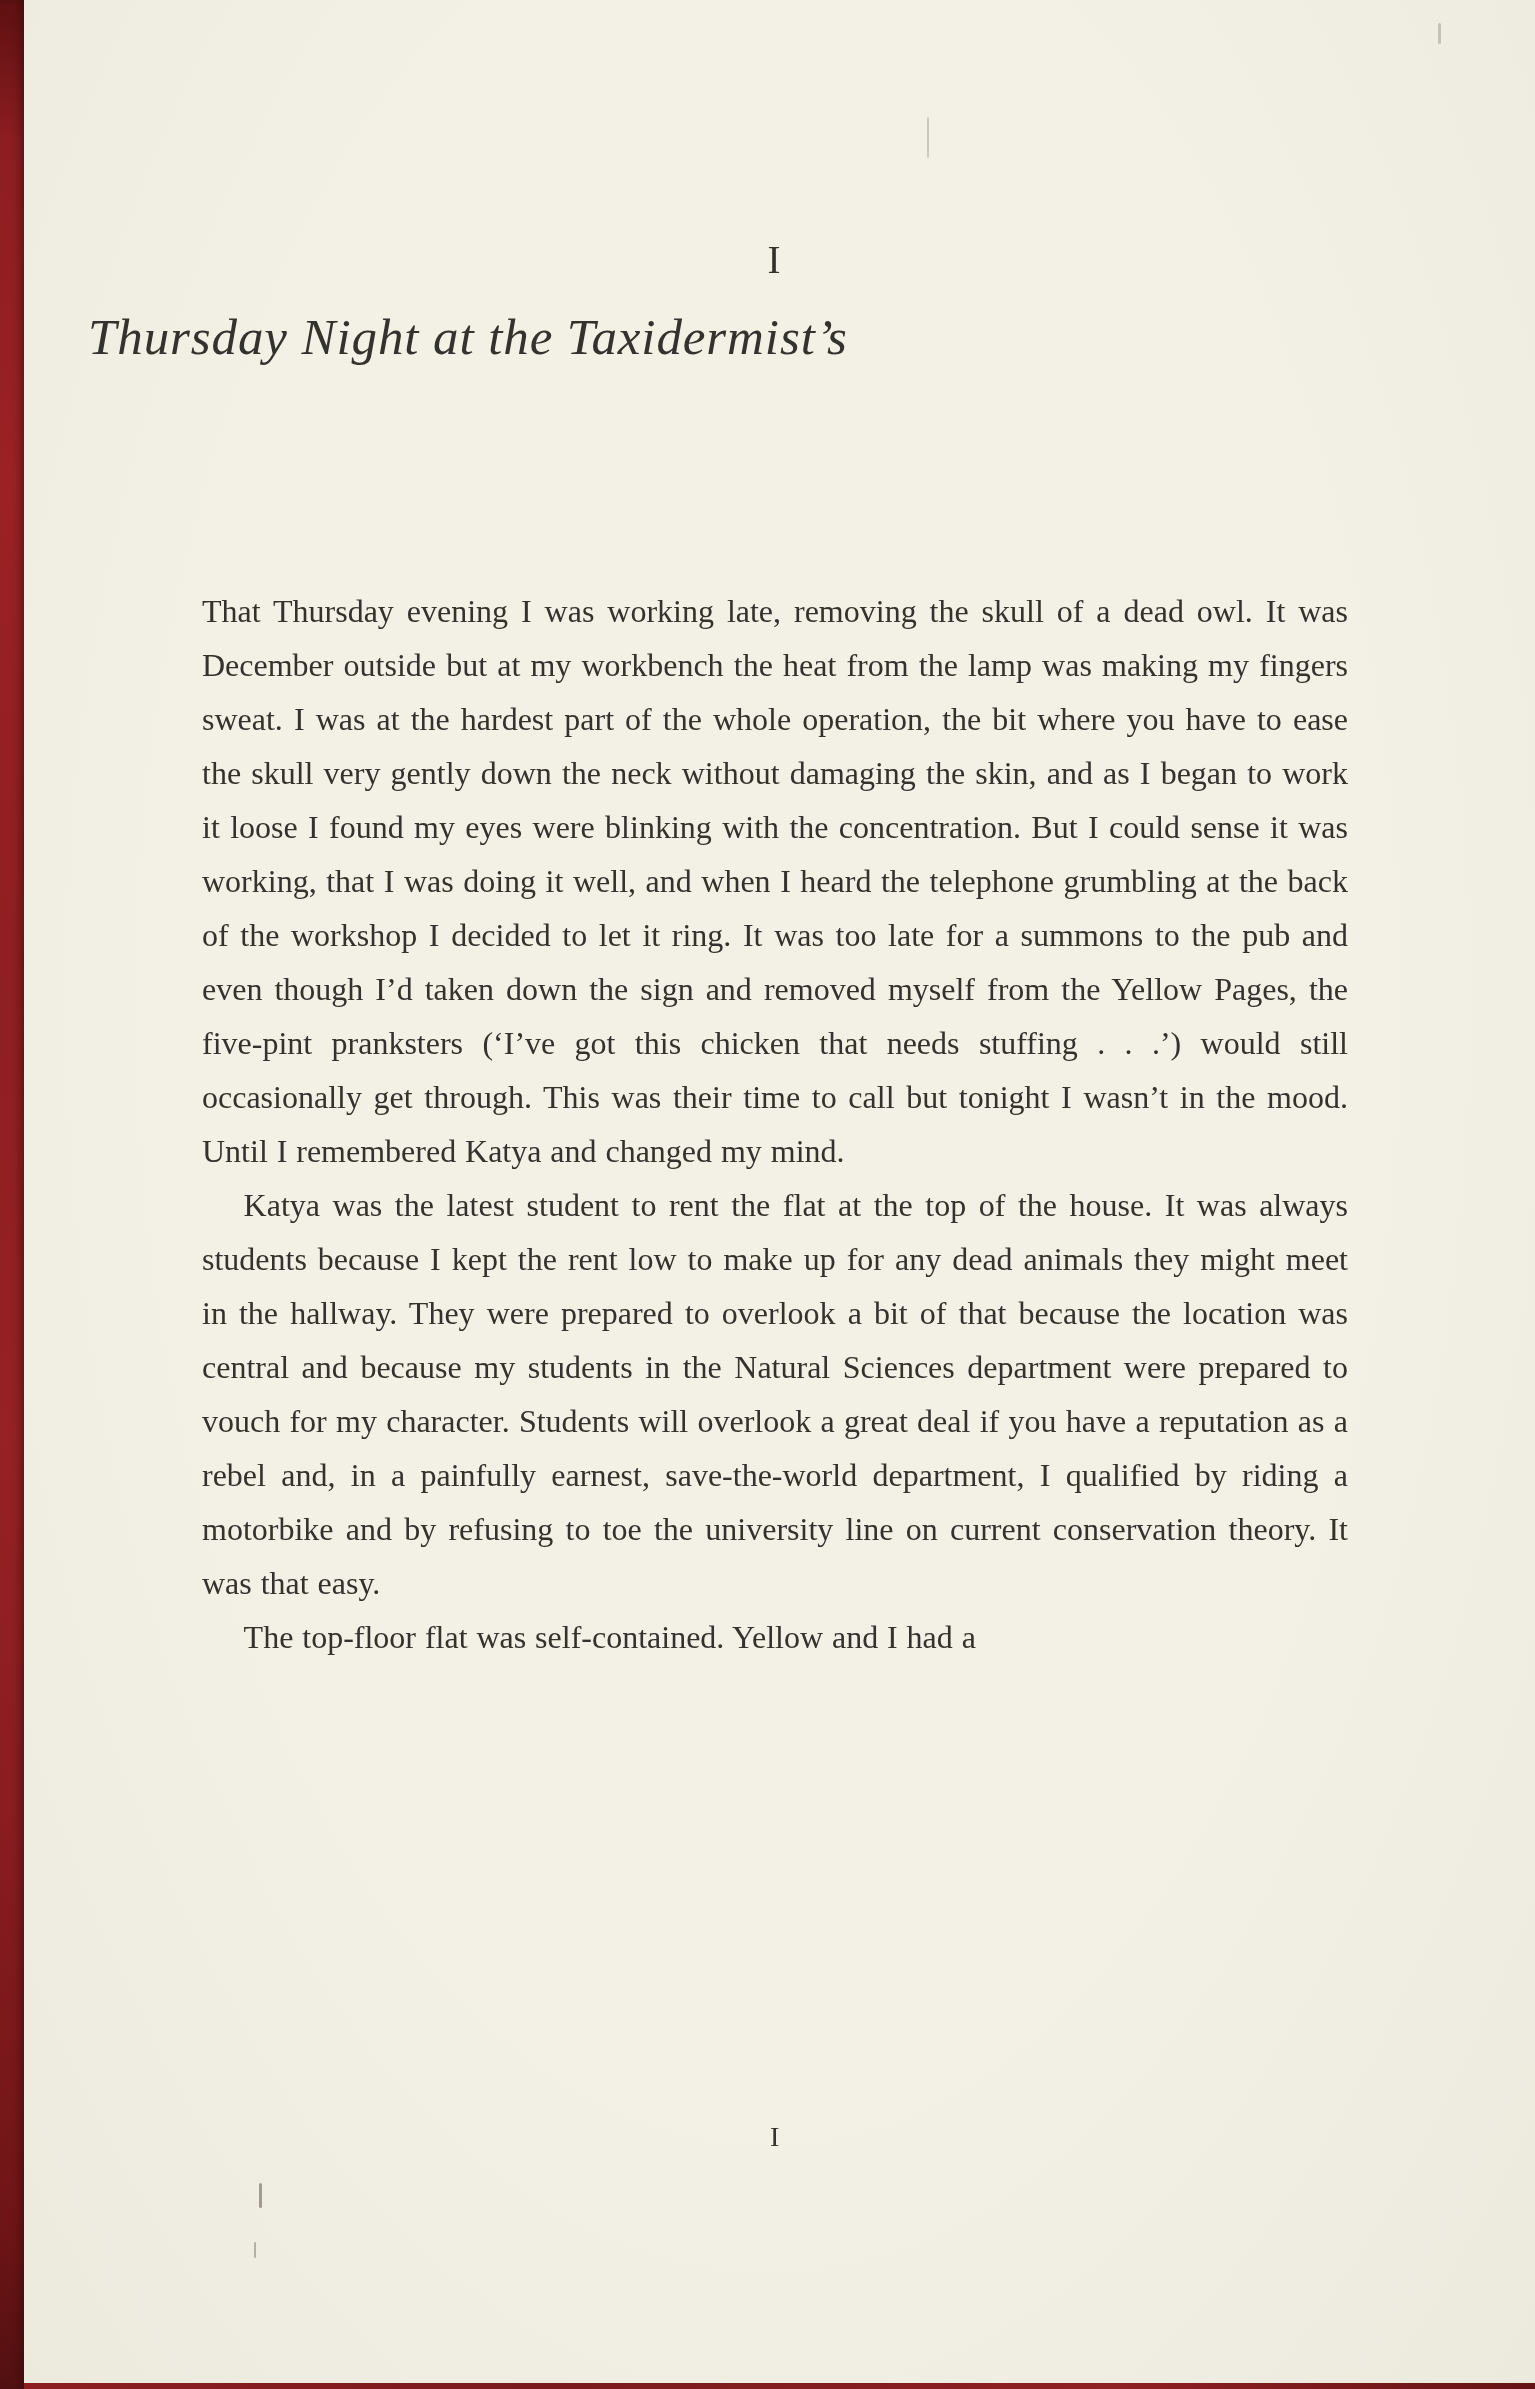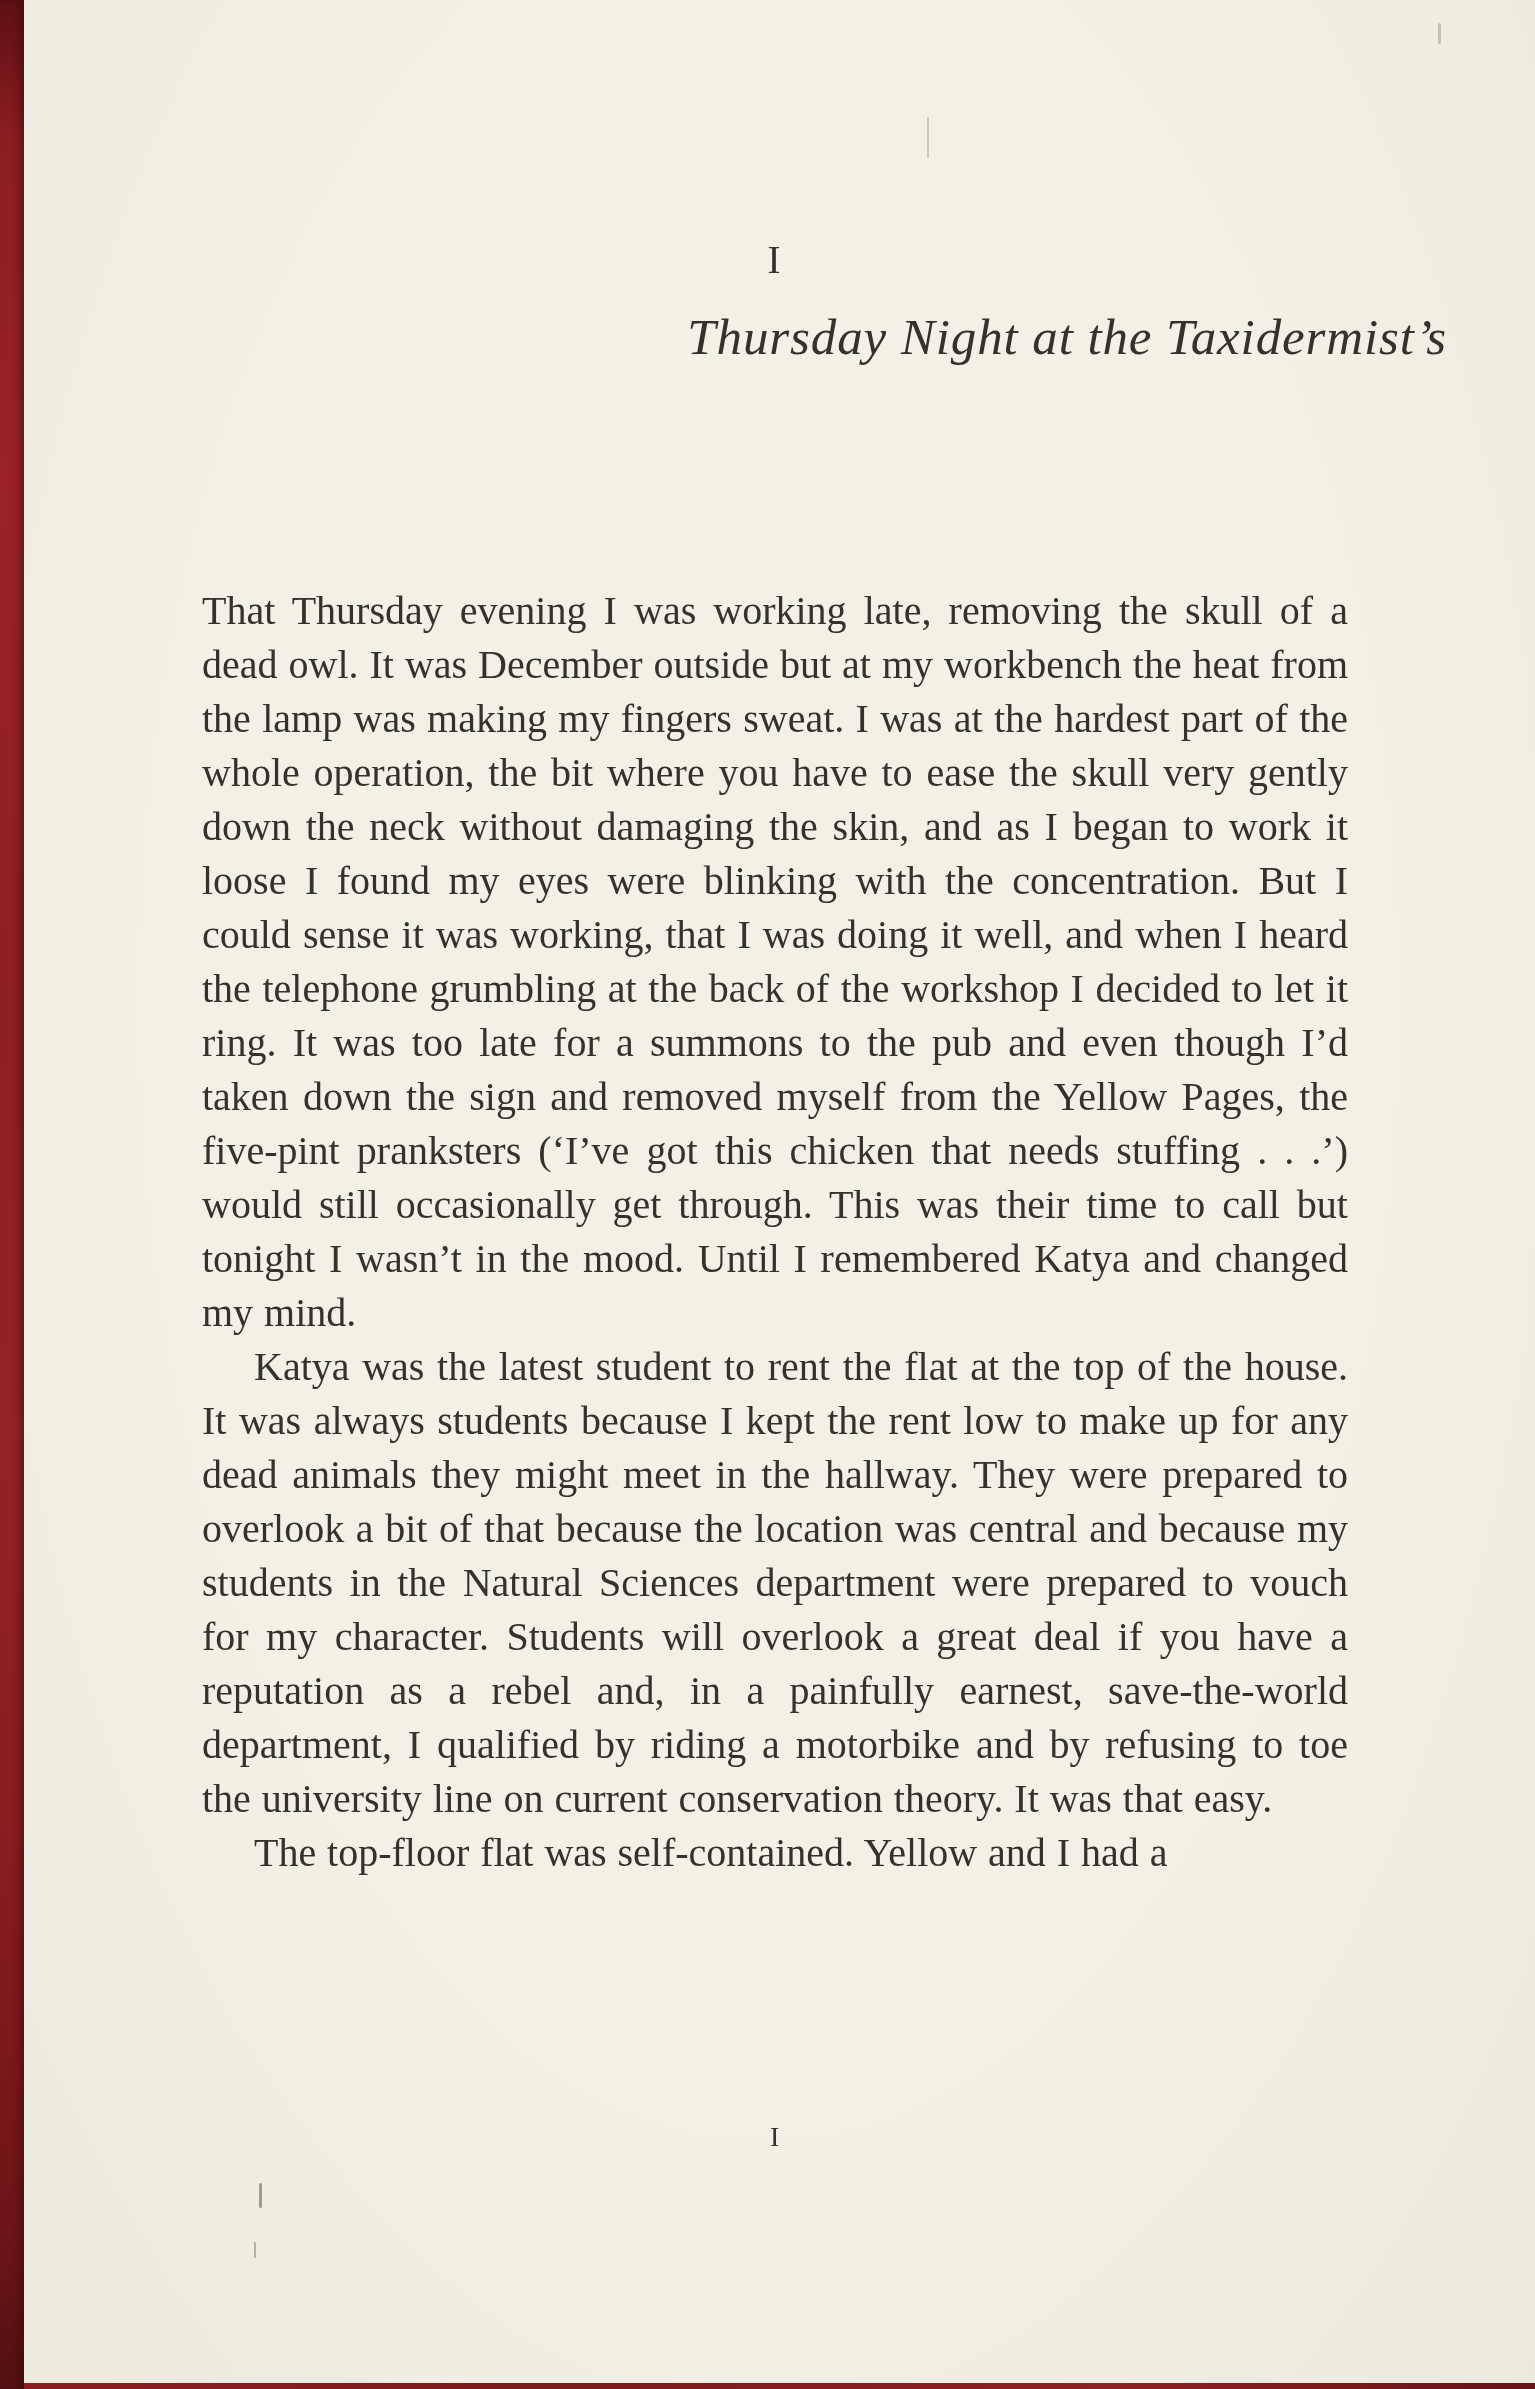--- a/index.html
+++ b/index.html
@@ -49,32 +49,32 @@
     text-align: center;
     font-size: 39px;
     letter-spacing: 1.8px;
   }
   .chapter-title {
     position: absolute;
     top: 308px;
     left: 88px;
     width: 1359px;
     margin: 0;
-    text-align: right;
+    text-align: left;
     font-style: italic;
     font-weight: normal;
     font-size: 51px;
     letter-spacing: 0.9px;
   }
   .body-text {
     position: absolute;
     top: 584px;
     left: 202px;
     width: 1146px;
-    font-size: 40px;
+    font-size: 32px;
     line-height: 54px;
     text-align: justify;
     word-spacing: 0.9px;
   }
   .para {
     margin: 0;
     text-indent: 1.3em;
   }
   .para.no-indent {
     text-indent: 0;

